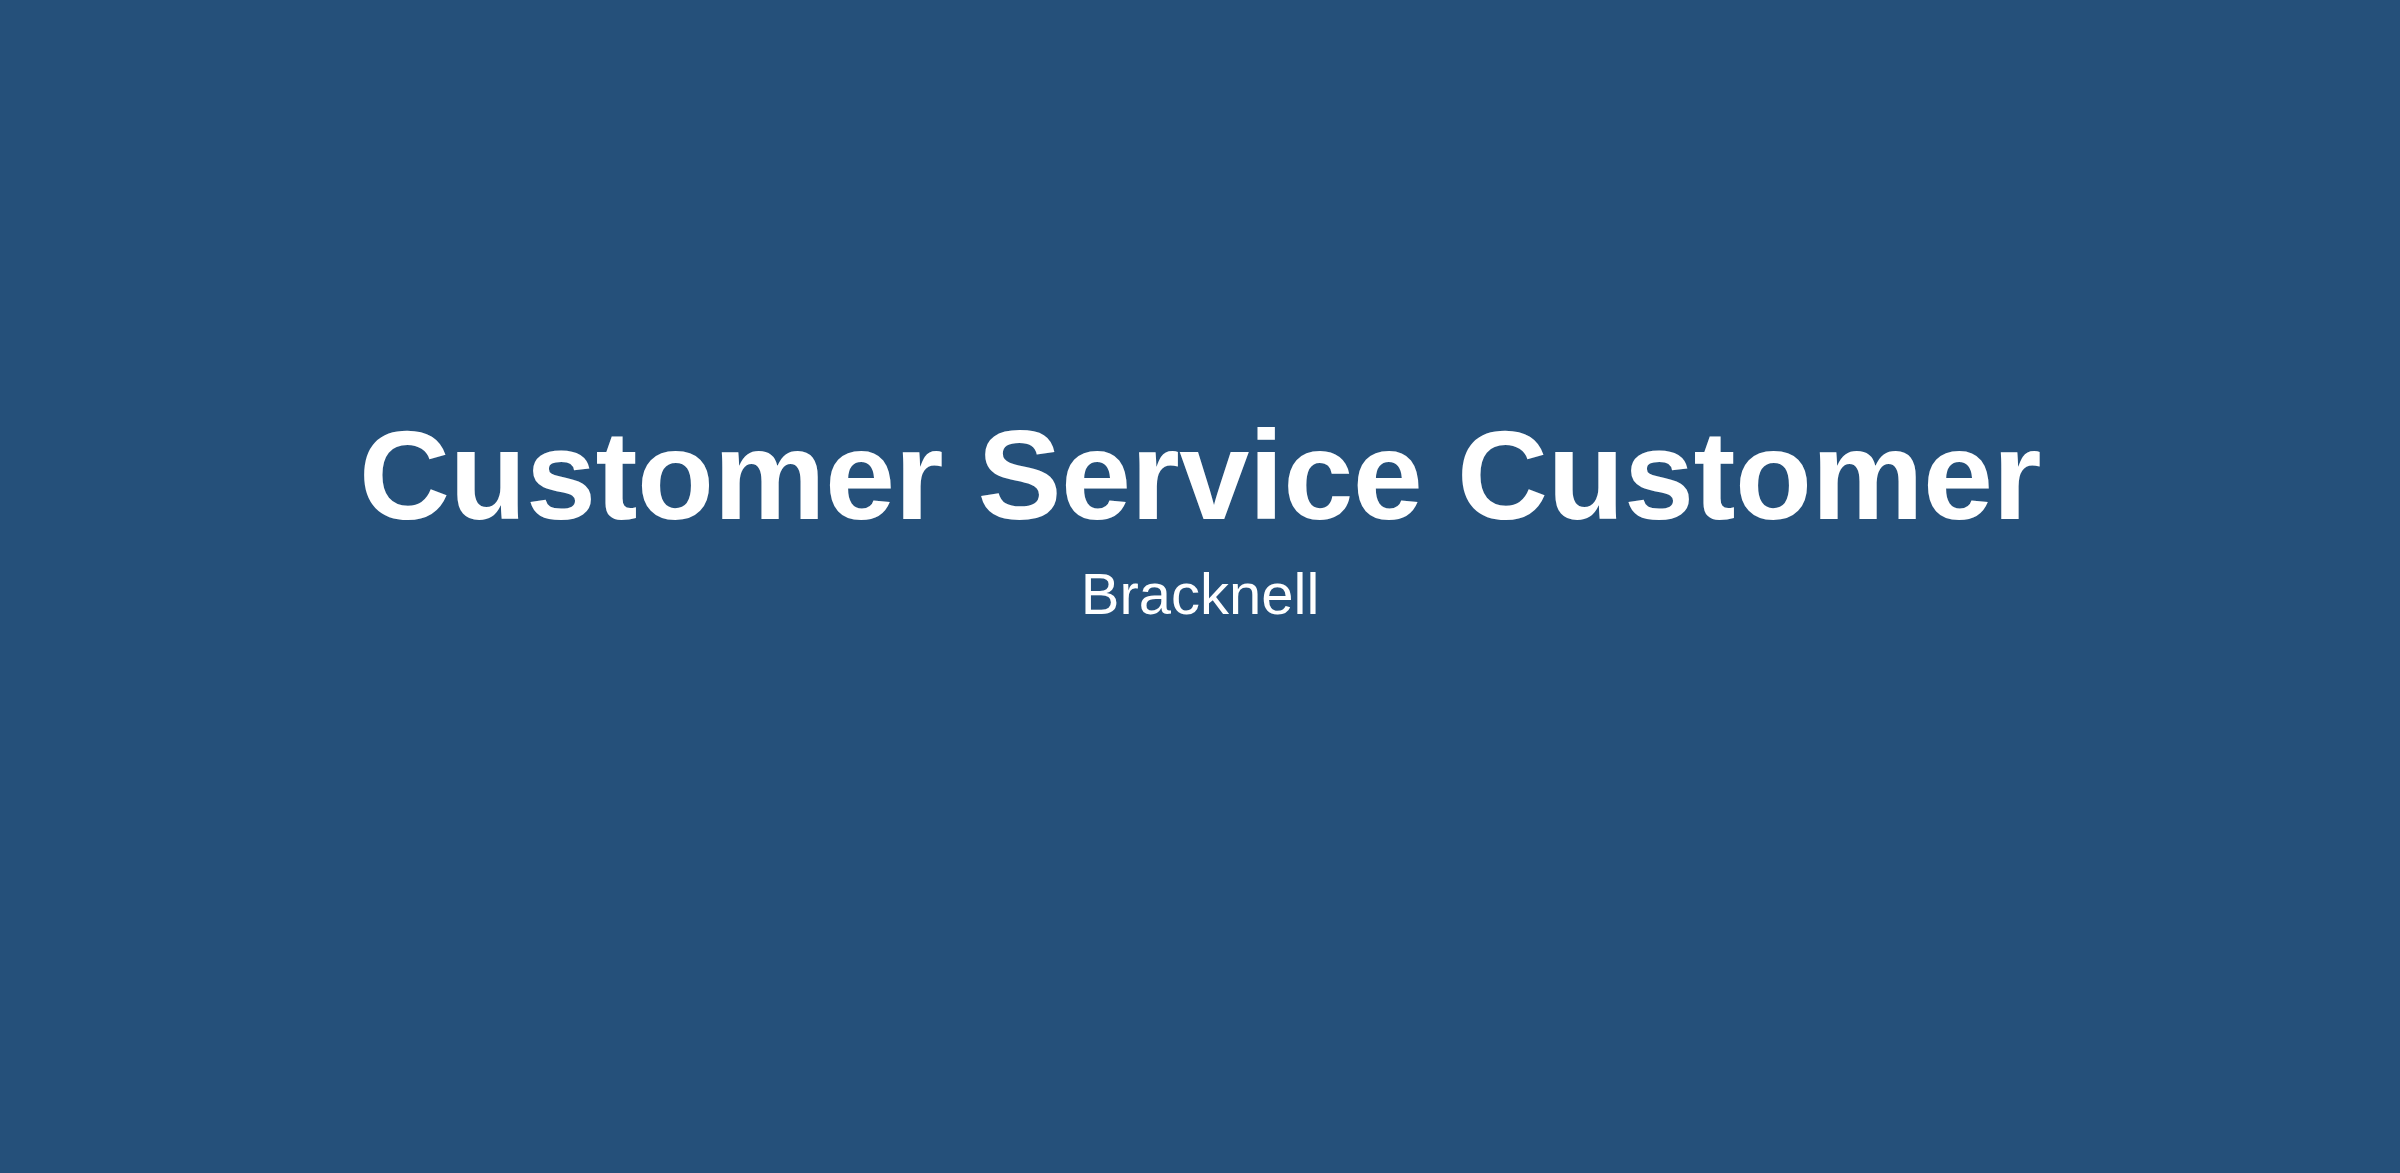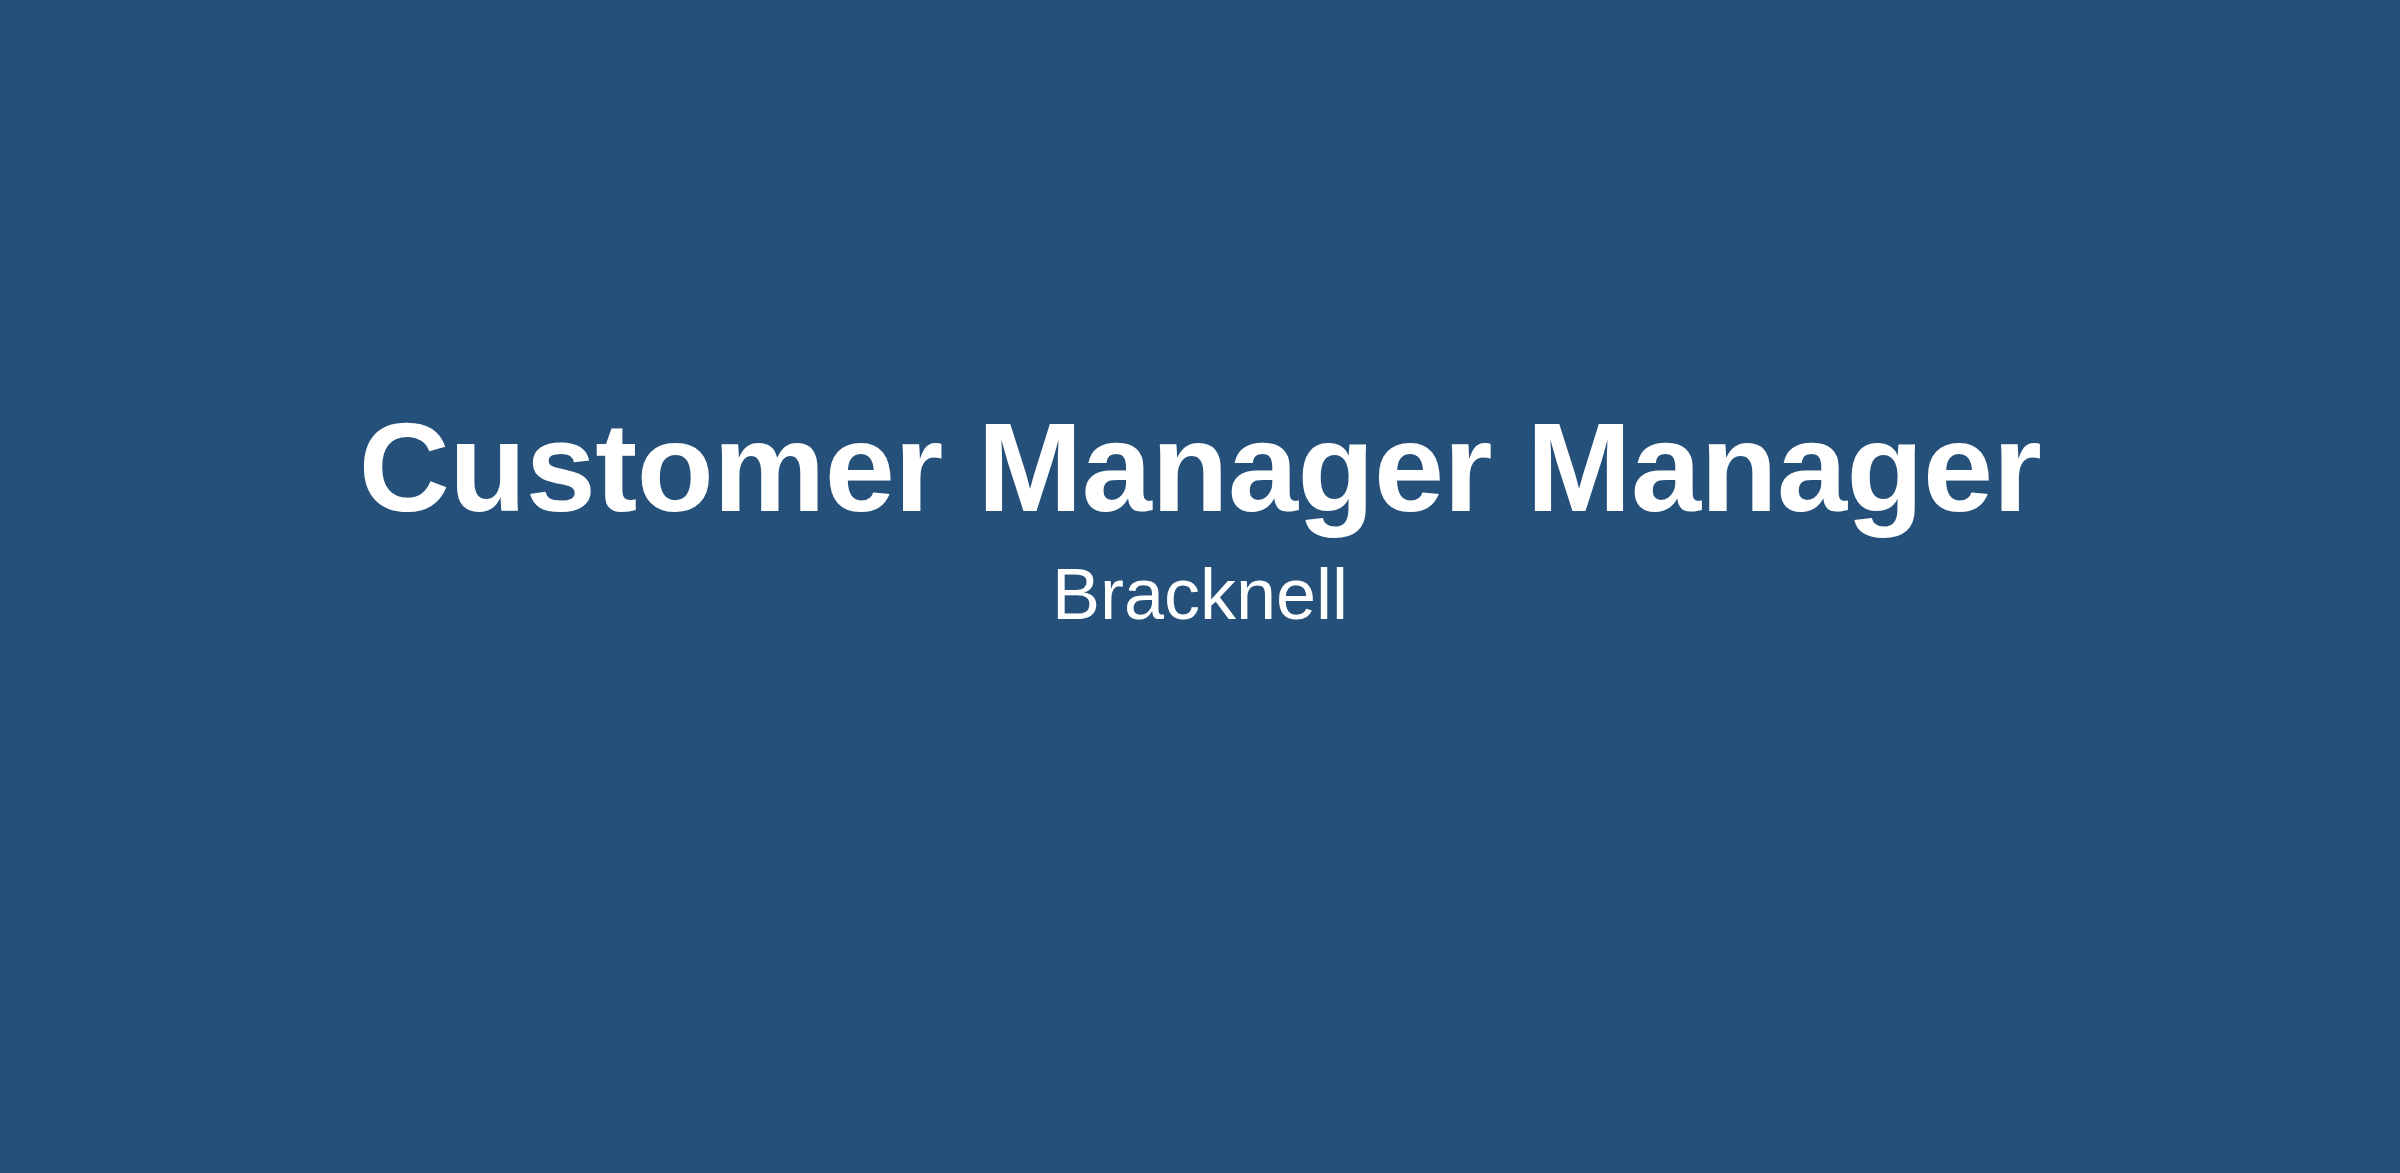--- a/index.html
+++ b/index.html
@@ -47,34 +47,34 @@
     font-weight: 700;
     line-height: 1.06;
     letter-spacing: -0.5px;
     color: #ffffff;
     white-space: nowrap;
   }
 
   .hero-subtitle {
     margin: 18px 0 16px 0;
     font-family: "Liberation Sans", "DejaVu Sans", sans-serif;
-    font-size: 72px;
+    font-size: 58px;
     font-weight: 400;
     line-height: 1.15;
     letter-spacing: 0;
     color: #ffffff;
     white-space: nowrap;
   }
 </style>
 </head>
 <body style="background-color: rgb(37, 80, 122);">
 
 <div class="hero-banner" style="background-color: rgb(37, 80, 122);">
 
   <div class="hero-text-block">
 
-    <h1 class="hero-title" style="color: rgb(255, 255, 255);">Customer Manager Manager</h1>
+    <h1 class="hero-title" style="color: rgb(255, 255, 255);">Customer Service Customer</h1>
 
     <p class="hero-subtitle" style="color: rgb(255, 255, 255);">Bracknell</p>
 
   </div>
 
 </div>
 
 </body></html>

